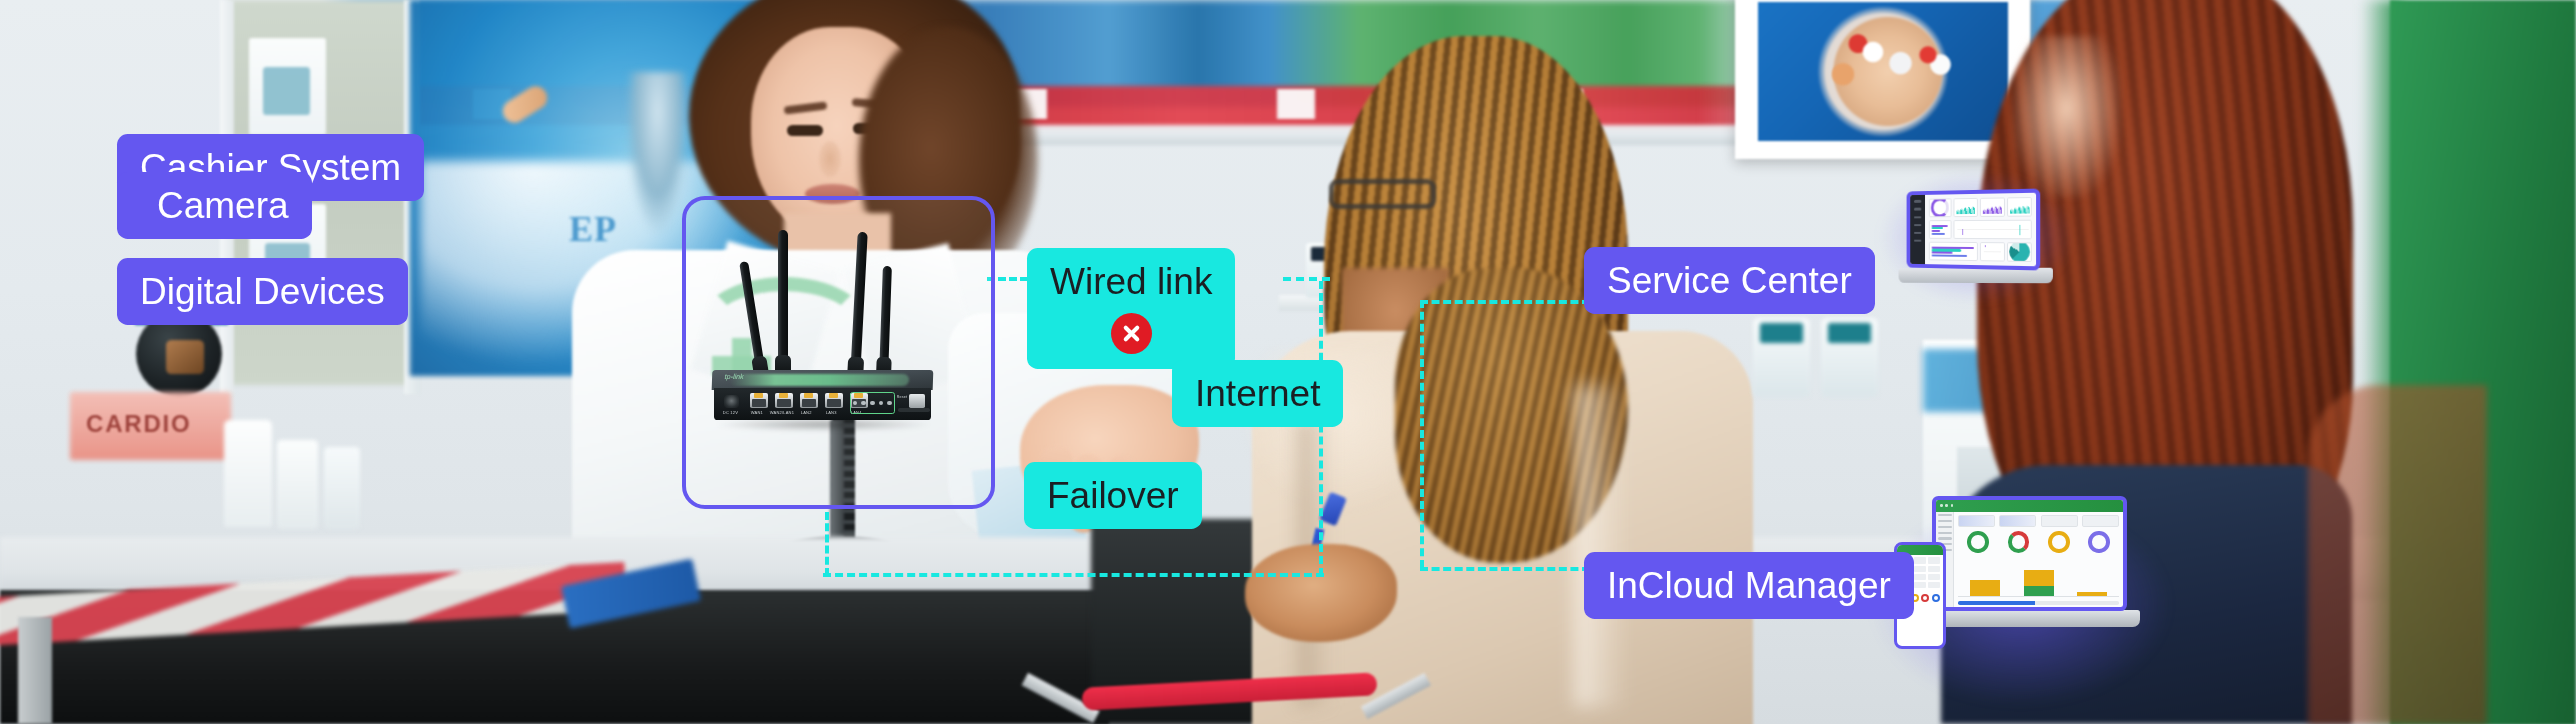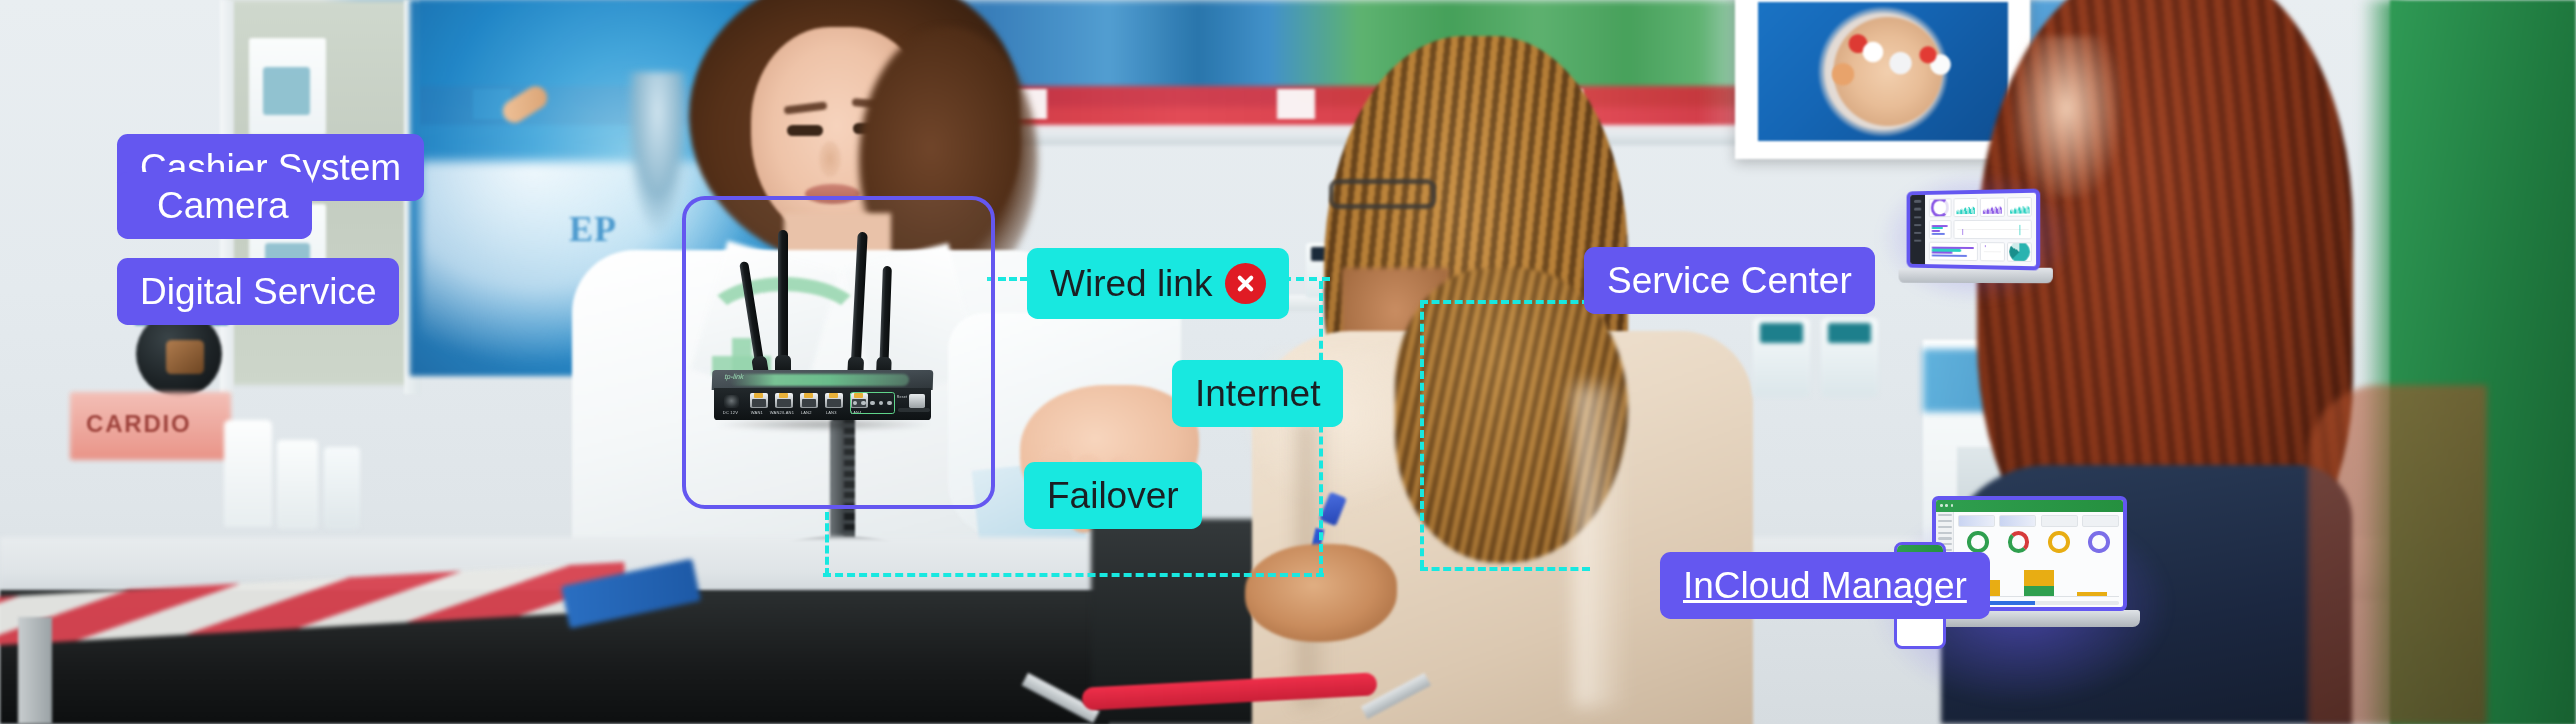--- a/index.html
+++ b/index.html
@@ -1103,24 +1103,24 @@
 
   <div class="label label-purple label-lg" id="lbl-cashier-system" style="left: 117px; top: 86px; margin-top: 48px;">
     <span>Cashier System</span>
   </div>
 
   <div class="label label-purple label-lg" id="lbl-camera" style="left: 117px; top: 172px; padding-left: 40px;">
     <span>Camera</span>
   </div>
 
   <div class="label label-purple label-lg" id="lbl-digital-devices" style="left: 117px; top: 258px;">
-    <span>Digital Service</span>
+    <span>Digital Devices</span>
   </div>
 
-  <div class="label label-cyan label-lg" id="lbl-wired-link" style="left: 1027px; top: 248px;">
+  <div class="label label-cyan label-lg" id="lbl-wired-link" style="left: 1027px; top: 248px; flex-direction: column;">
     <span>Wired link</span>
     <span class="x-badge">
       <svg width="23" height="23" viewBox="0 0 26 26" aria-hidden="true">
         <path d="M6.5 6.5 L19.5 19.5 M19.5 6.5 L6.5 19.5" stroke="#ffffff" stroke-width="4.6" stroke-linecap="round"></path>
       </svg>
     </span>
   </div>
 
   <div class="label label-cyan label-lg" id="lbl-failover" style="left: 1024px; top: 462px;">
     <span>Failover</span>
@@ -1128,18 +1128,18 @@
 
   <div class="label label-cyan label-lg" id="lbl-internet" style="left: 1172px; top: 360px;">
     <span>Internet</span>
   </div>
 
 
   <div class="label label-purple label-lg" id="lbl-service-center" style="left: 1584px; top: 247px; align-items: flex-end;">
     <span>Service Center</span>
   </div>
 
-  <div class="label label-purple label-lg" id="lbl-incloud-manager" style="left: 1660px; top: 552px; text-decoration: underline;">
+  <div class="label label-purple label-lg" id="lbl-incloud-manager" style="left: 1584px; top: 552px;">
     <span>InCloud Manager</span>
   </div>
 
 </div>
 
 
 </body></html>

